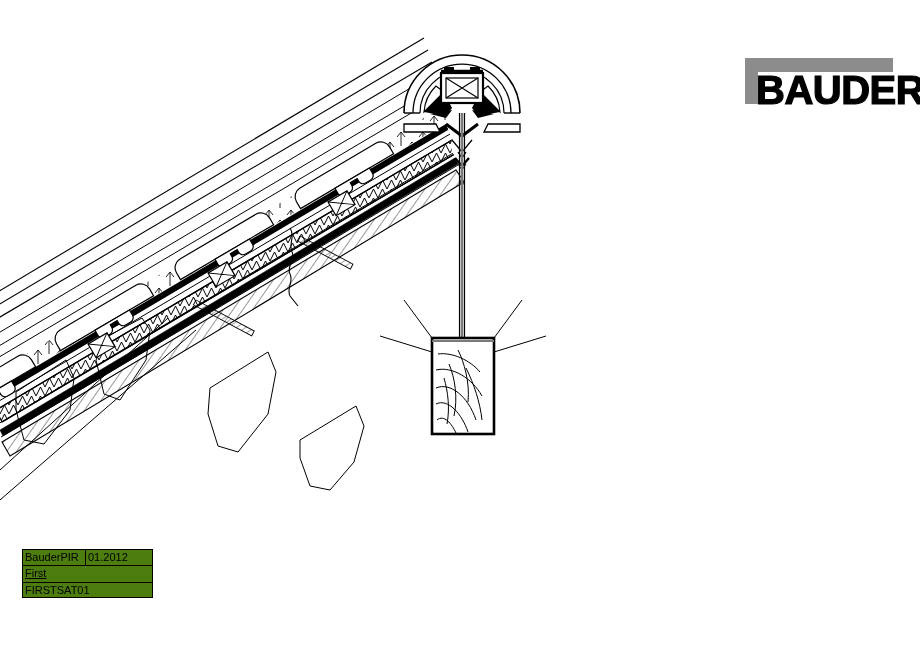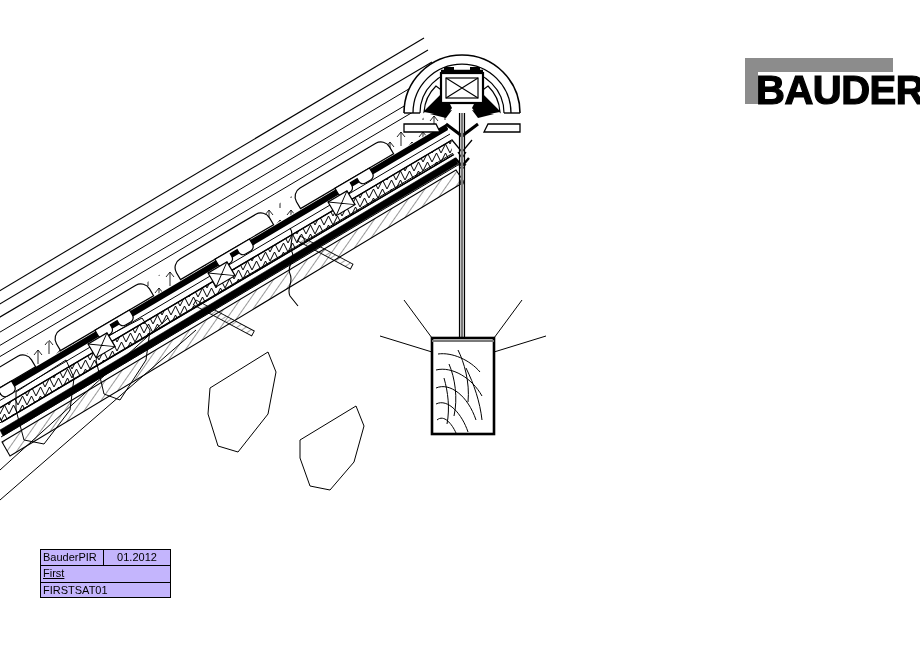--- a/index.html
+++ b/index.html
@@ -9,28 +9,28 @@
 
   
   #logo{position:absolute;left:745px;top:58px;width:150px;height:56px;}
   #logo .bracket{position:absolute;left:0;top:0;width:148px;height:14px;background:#8c8c8c;}
   #logo .bracket-v{position:absolute;left:0;top:0;width:13px;height:46px;background:#8c8c8c;}
   #logo .word{position:absolute;left:11px;top:10px;font-weight:bold;font-size:40px;
       letter-spacing:-0.5px;color:#000;font-family:"Liberation Sans",sans-serif;
       -webkit-text-stroke:1.2px #000;}
 
   
-  #titleblock{position:absolute;left:40px;top:549px;width:131px;height:49px;
-      border:1.6px solid #000;box-sizing:border-box;background:#c4b5fd;}
+  #titleblock{position:absolute;left:22px;top:549px;width:131px;height:49px;
+      border:1.6px solid #000;box-sizing:border-box;background:#4d7c0f;}
   #titleblock .row{display:flex;height:16.3px;border-bottom:1.6px solid #000;box-sizing:border-box;}
   #titleblock .row:last-child{border-bottom:none;}
   #titleblock .cell{font-size:11px;line-height:14px;padding:0 2px;color:#000;white-space:nowrap;
       overflow:hidden;font-family:"Liberation Sans",sans-serif;}
   #titleblock .c-prod{width:63px;border-right:1.6px solid #000;box-sizing:border-box;}
-  #titleblock .c-date{flex:1;text-align:center;}
+  #titleblock .c-date{flex:1;}
   #titleblock .c-name{flex:1;text-decoration:underline;}
   #titleblock .c-code{flex:1;}
 </style>
 </head>
 <body>
 
 <div id="stage">
 
   <svg class="draw" viewBox="0 0 920 650">
     <defs>

